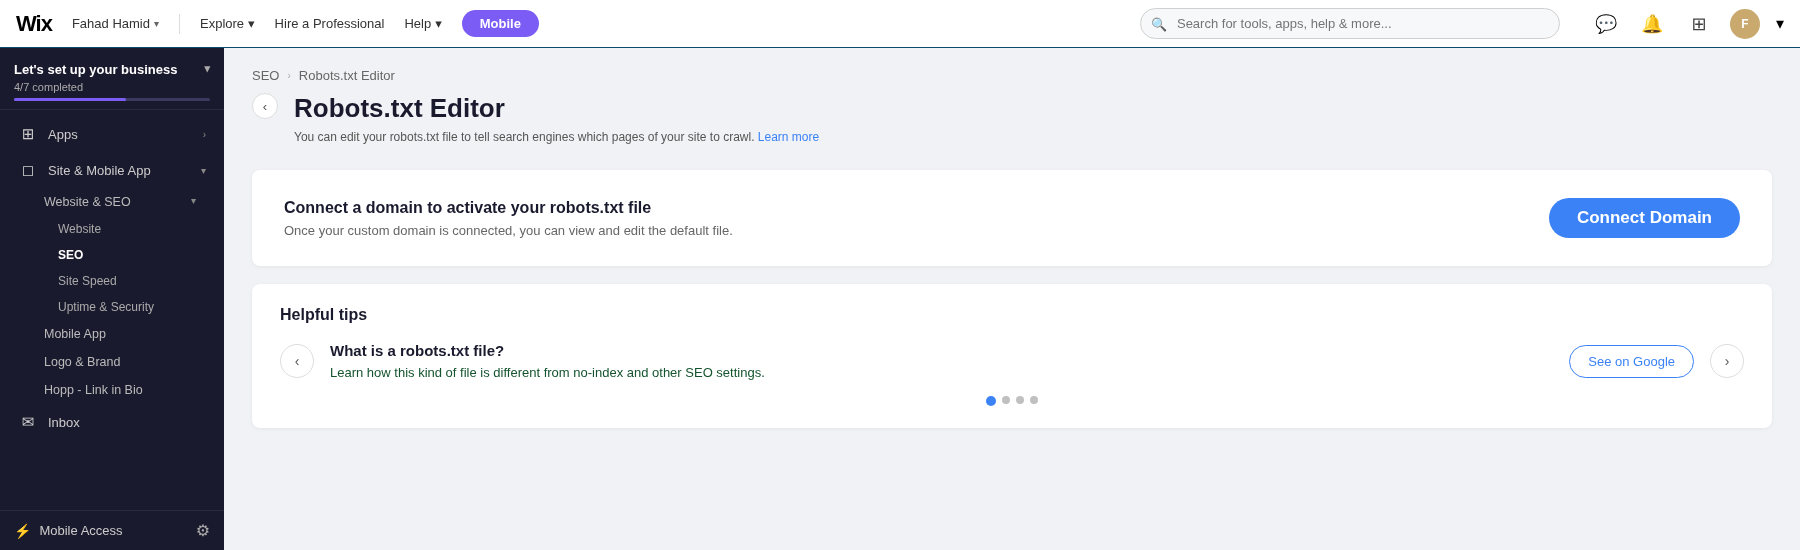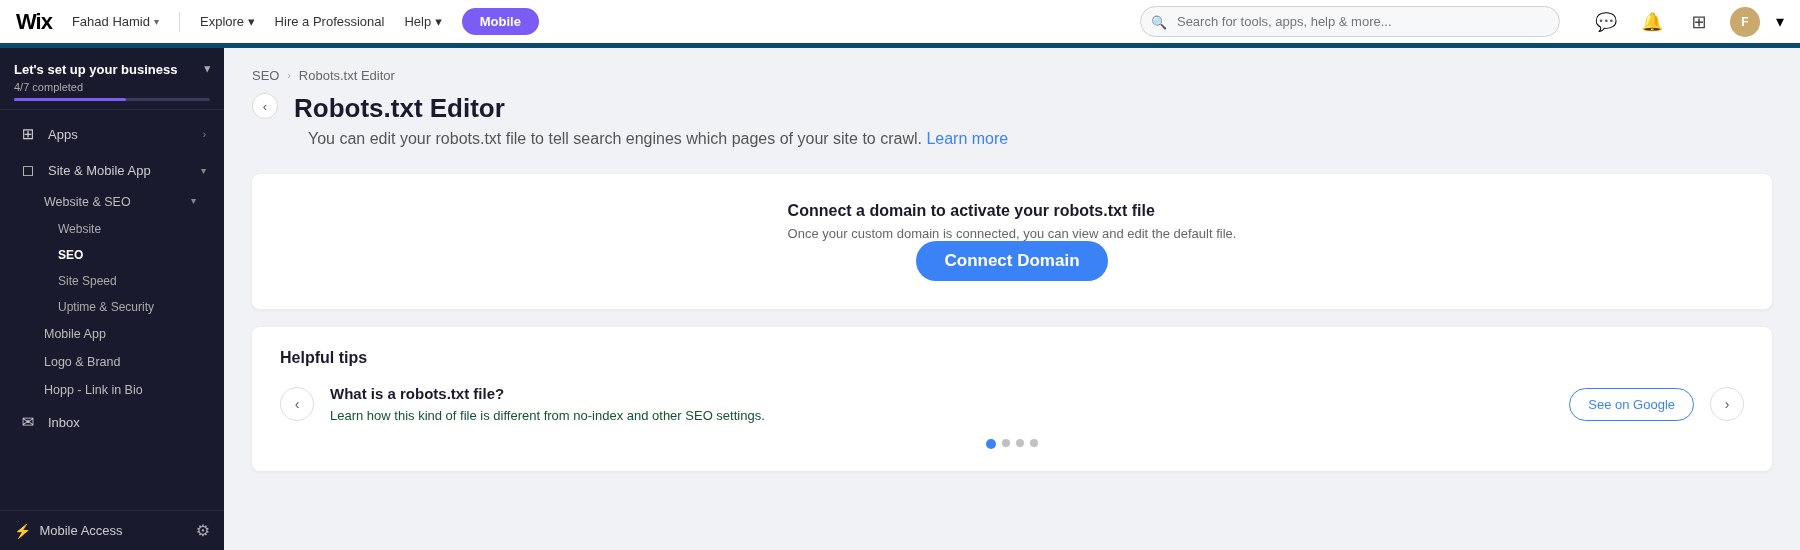--- a/index.html
+++ b/index.html
@@ -2,21 +2,21 @@
 <html><head>
   <meta charset="utf-8">
   <style>
     * { box-sizing: border-box; margin: 0; padding: 0; }
     body { font-family: 'Helvetica Neue', Arial, sans-serif; background: #f0f2f5; width: 1800px; height: 550px; overflow: hidden; display: flex; flex-direction: column; }
 
     
     .topnav {
       height: 48px;
       background: #fff;
-      border-bottom: 5px solid #0c4a6e;
+      border-bottom: 1px solid #0c4a6e;
       display: flex;
       align-items: center;
       padding: 0 16px;
       gap: 20px;
       flex-shrink: 0;
       z-index: 10;
     }
     .topnav-logo {
       font-size: 22px;
       font-weight: 900;
@@ -236,41 +236,39 @@
       color: #555;
       margin-right: 6px;
     }
     .page-title {
       font-size: 26px;
       font-weight: 700;
       color: #1a1a2e;
       margin-bottom: 6px;
     }
     .page-subtitle {
-      font-size: 16px;
+      font-size: 12px;
       color: #555;
       margin-bottom: 20px;
-      margin-left: 14px;
     }
     .page-subtitle a {
       color: #3b82f6;
       text-decoration: none;
     }
 
     
     .domain-card {
       background: #fff;
       border-radius: 8px;
       padding: 28px 32px;
       display: flex;
       align-items: center;
       justify-content: space-between;
       margin-bottom: 18px;
       box-shadow: 0 1px 4px rgba(0,0,0,0.06);
-      flex-direction: column;
     }
     .domain-card-text h3 {
       font-size: 16px;
       font-weight: 700;
       color: #1a1a2e;
       margin-bottom: 6px;
     }
     .domain-card-text p {
       font-size: 13px;
       color: #666;

